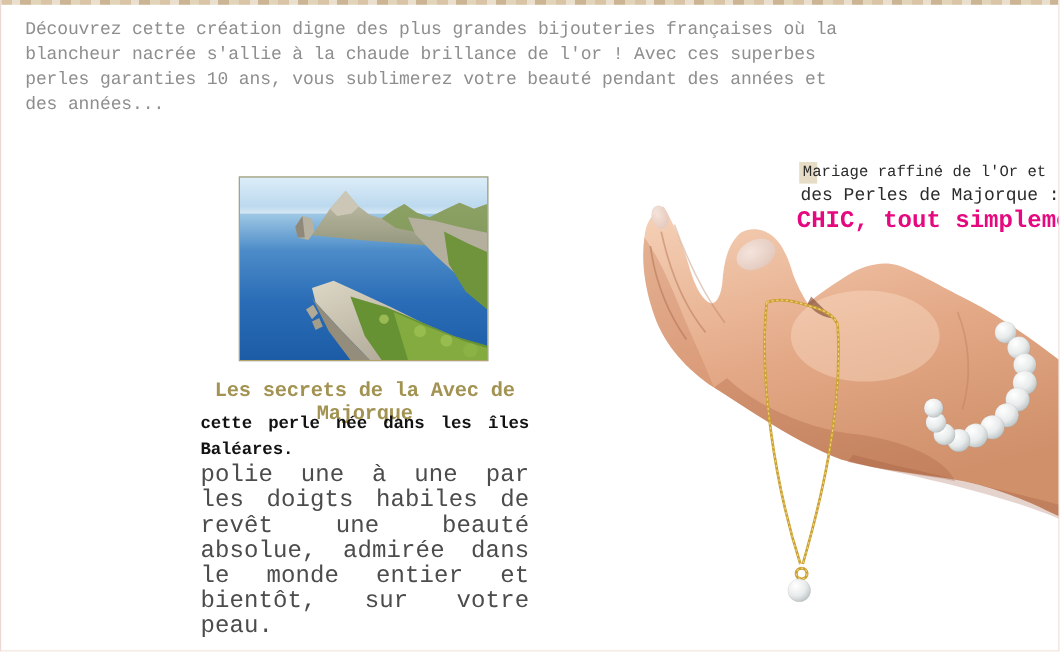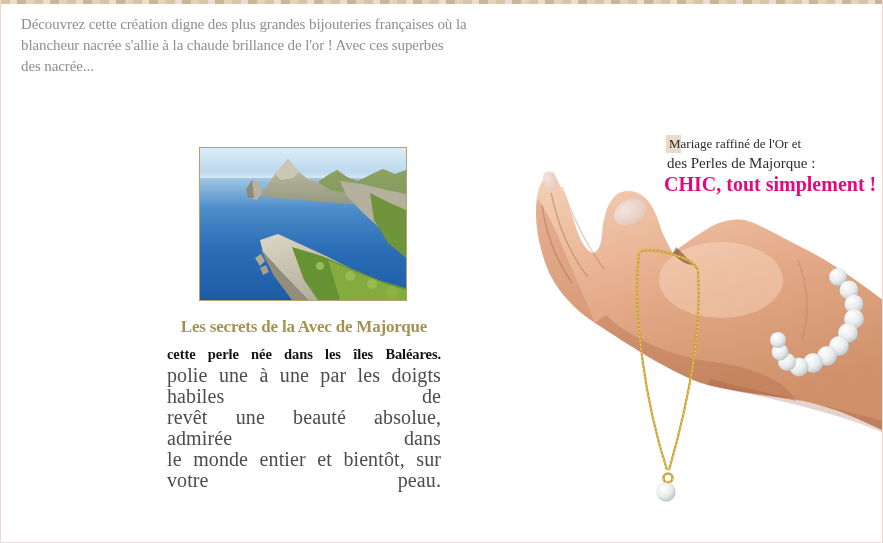--- a/index.html
+++ b/index.html
@@ -1,18 +1,18 @@
 <!DOCTYPE html>
 <html><head>
 <meta charset="utf-8">
 <style>
   html,body { margin:0; padding:0; background:#ffffff; }
   .page {
     position:relative; width:883px; height:543px; background:#ffffff;
-    font-family:Liberation Serif, serif; overflow:hidden; box-sizing:border-box;
+    font-family:Liberation Mono, monospace; overflow:hidden; box-sizing:border-box;
     border-left:1px solid #ecd9d3; border-right:1px solid #ecd9d3; border-bottom:1px solid #efdcd6;
   }
   .top-strip {
     position:absolute; top:0; left:0; right:0; height:4px;
     background:repeating-linear-gradient(90deg,
       #d9c4a6 0 9px, #eadfcc 9px 16px, #cbb595 16px 25px, #e2d4b8 25px 33px);
   }
   .intro { position:absolute; left:20px; top:14px; }
   .intro .line {
     font-size:15px; line-height:21px; color:#8e8e8e; white-space:nowrap;
@@ -44,21 +44,22 @@
 </style>
 </head>
 <body>
 
 <div class="page">
   <div class="top-strip"></div>
 
   <div class="intro">
     <div class="line">Découvrez cette création digne des plus grandes bijouteries françaises où la</div>
     <div class="line">blancheur nacrée s'allie à la chaude brillance de l'or ! Avec ces superbes</div>
-    <div class="line">des nacrée...</div>
+    <div class="line">perles garanties 10 ans, vous sublimerez votre beauté pendant des années et</div>
+    <div class="line">des années...</div>
   </div>
 
   <div class="photo">
     <svg width="206" height="152" viewBox="0 0 206 152">
       <defs>
         <linearGradient id="sky" x1="0" y1="0" x2="0" y2="1">
           <stop offset="0" stop-color="#dcedf8"></stop>
             <stop offset="0.7" stop-color="#bcd9ee"></stop>
             <stop offset="1" stop-color="#e8f2f8"></stop>
         </linearGradient>

